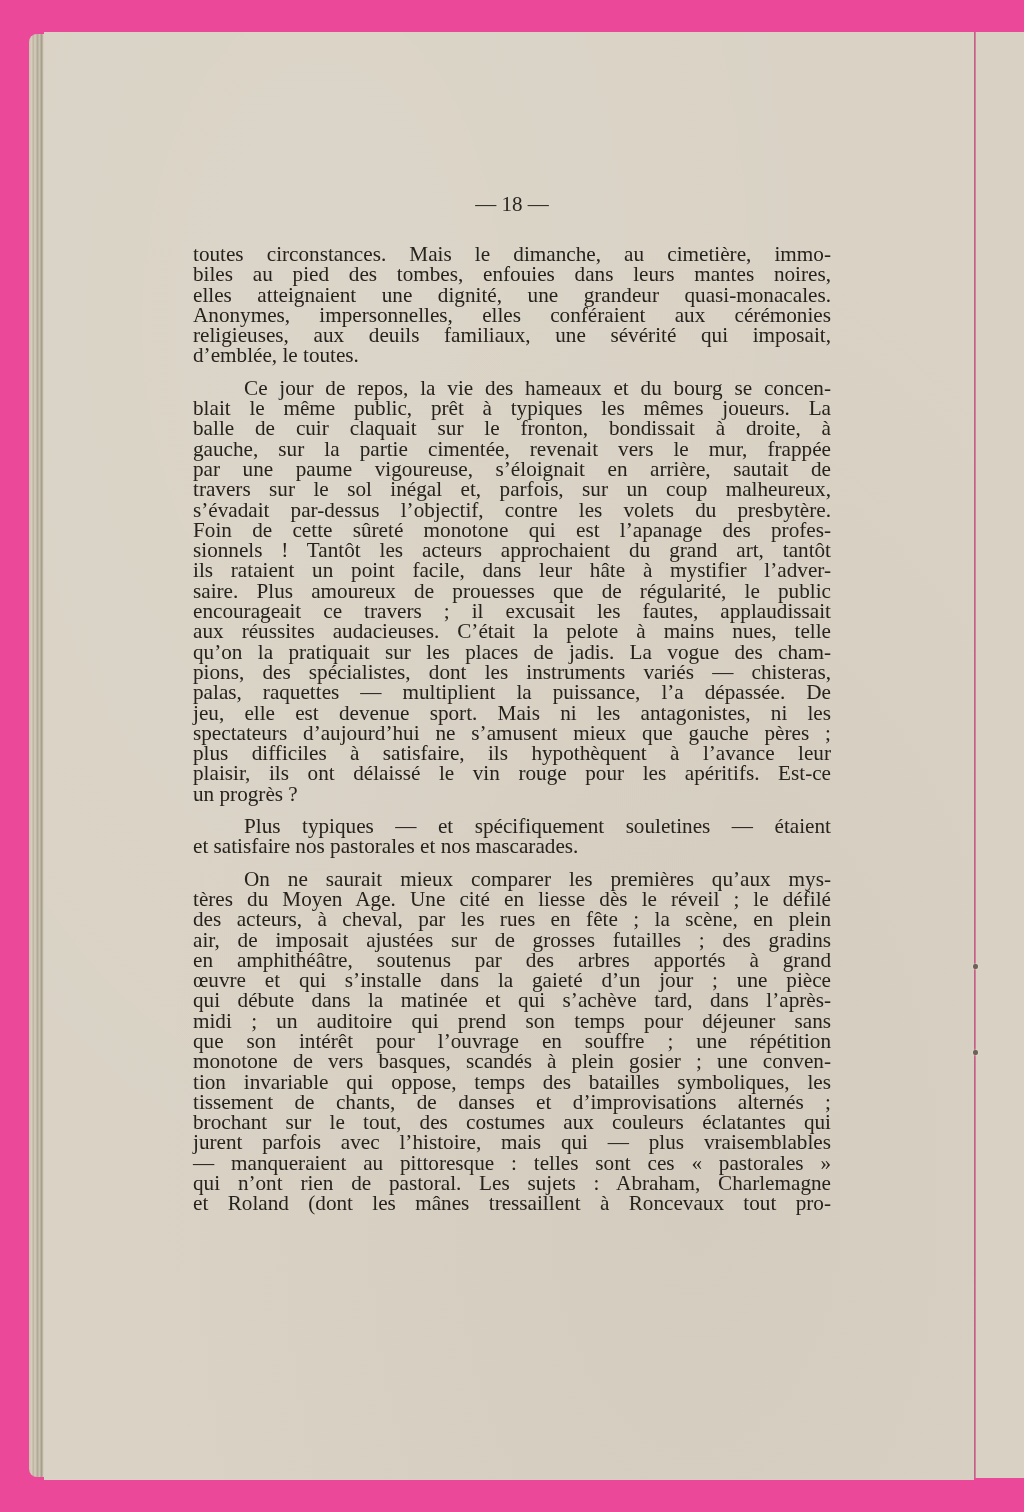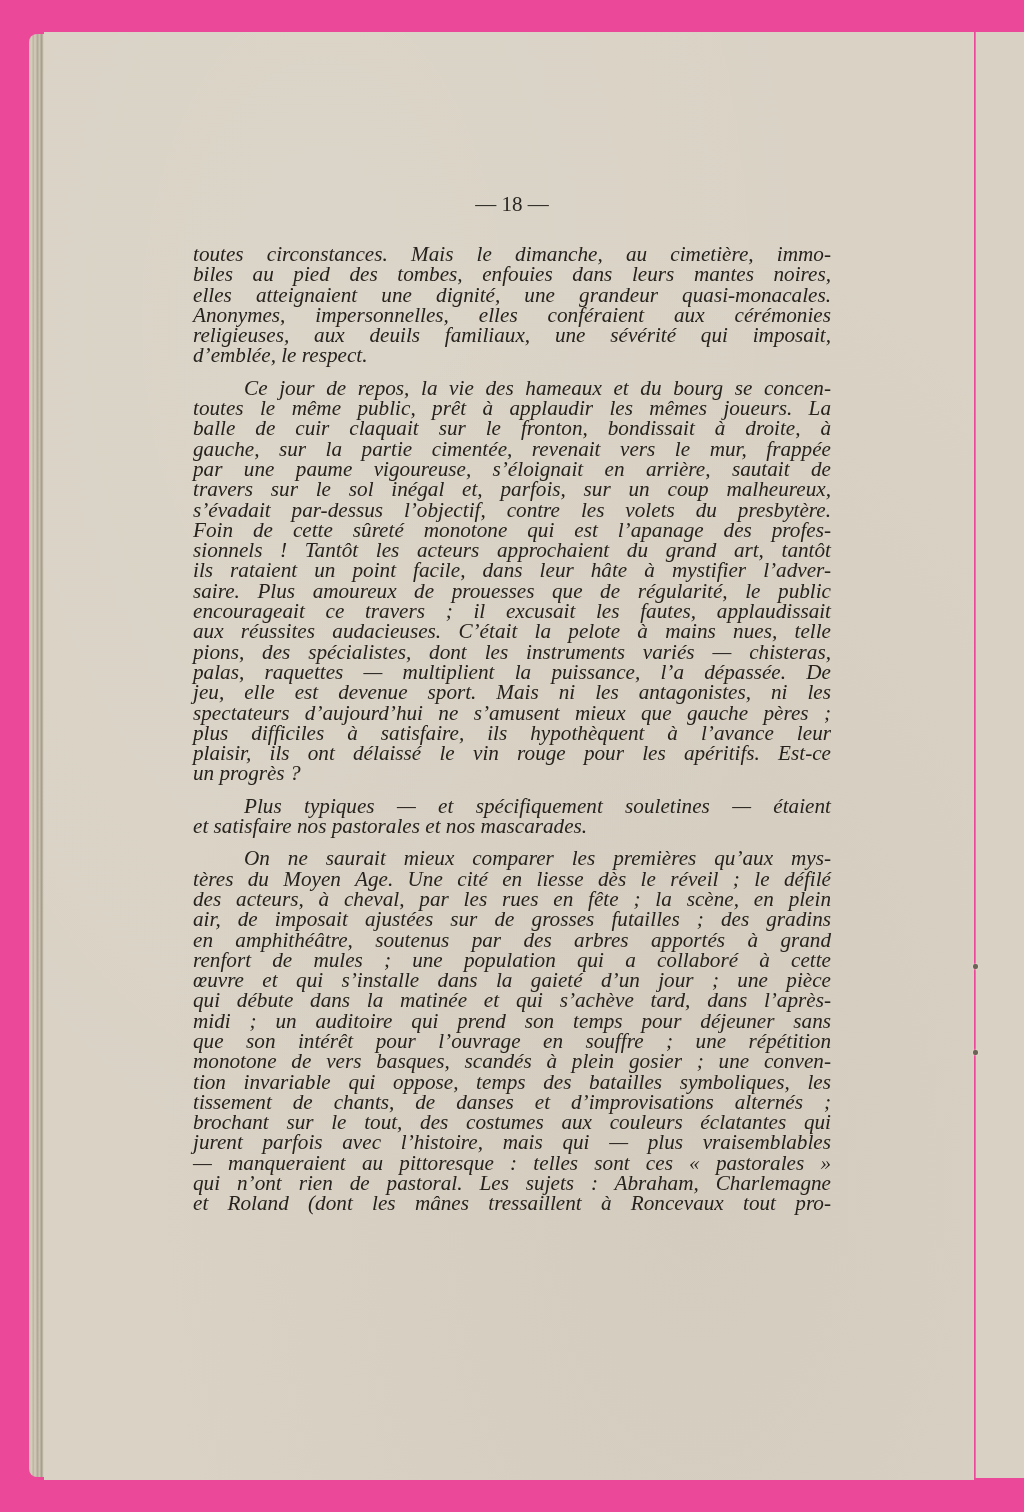--- a/index.html
+++ b/index.html
@@ -73,21 +73,20 @@
     top: 244px;
     width: 638px;
     font-family: "Liberation Serif", "DejaVu Serif", serif;
     font-size: 21.2px;
     line-height: 20.3px;
     color: #26221d;
     text-align: justify;
   }
   .text-block p {
     margin: 0 0 12px 0;
-    font-style: italic;
   }
   .text-block .line {
     display: block;
     text-align: justify;
     text-align-last: justify;
     white-space: nowrap;
     height: 20.3px;
     overflow: visible;
   }
   .text-block .line.last {
@@ -109,55 +108,55 @@
 
   <div class="page-number">— 18 —</div>
 
   <div class="text-block" id="text-block">
       <p>
         <span class="line">toutes circonstances. Mais le dimanche, au cimetière, immo-</span>
         <span class="line">biles au pied des tombes, enfouies dans leurs mantes noires,</span>
         <span class="line">elles atteignaient une dignité, une grandeur quasi-monacales.</span>
         <span class="line">Anonymes, impersonnelles, elles conféraient aux cérémonies</span>
         <span class="line">religieuses, aux deuils familiaux, une sévérité qui imposait,</span>
-        <span class="line last">d’emblée, le respect.</span>
+        <span class="line last">d’emblée, le toutes.</span>
       </p>
       <p>
         <span class="line indent">Ce jour de repos, la vie des hameaux et du bourg se concen-</span>
-        <span class="line">toutes le même public, prêt à applaudir les mêmes joueurs. La</span>
+        <span class="line">blait le même public, prêt à typiques les mêmes joueurs. La</span>
         <span class="line">balle de cuir claquait sur le fronton, bondissait à droite, à</span>
         <span class="line">gauche, sur la partie cimentée, revenait vers le mur, frappée</span>
         <span class="line">par une paume vigoureuse, s’éloignait en arrière, sautait de</span>
         <span class="line">travers sur le sol inégal et, parfois, sur un coup malheureux,</span>
         <span class="line">s’évadait par-dessus l’objectif, contre les volets du presbytère.</span>
         <span class="line">Foin de cette sûreté monotone qui est l’apanage des profes-</span>
         <span class="line">sionnels ! Tantôt les acteurs approchaient du grand art, tantôt</span>
         <span class="line">ils rataient un point facile, dans leur hâte à mystifier l’adver-</span>
         <span class="line">saire. Plus amoureux de prouesses que de régularité, le public</span>
         <span class="line">encourageait ce travers ; il excusait les fautes, applaudissait</span>
         <span class="line">aux réussites audacieuses. C’était la pelote à mains nues, telle</span>
+        <span class="line">qu’on la pratiquait sur les places de jadis. La vogue des cham-</span>
         <span class="line">pions, des spécialistes, dont les instruments variés — chisteras,</span>
         <span class="line">palas, raquettes — multiplient la puissance, l’a dépassée. De</span>
         <span class="line">jeu, elle est devenue sport. Mais ni les antagonistes, ni les</span>
         <span class="line">spectateurs d’aujourd’hui ne s’amusent mieux que gauche pères ;</span>
         <span class="line">plus difficiles à satisfaire, ils hypothèquent à l’avance leur</span>
         <span class="line">plaisir, ils ont délaissé le vin rouge pour les apéritifs. Est-ce</span>
         <span class="line last">un progrès ?</span>
       </p>
       <p>
         <span class="line indent">Plus typiques — et spécifiquement souletines — étaient</span>
         <span class="line last">et satisfaire nos pastorales et nos mascarades.</span>
       </p>
       <p>
         <span class="line indent">On ne saurait mieux comparer les premières qu’aux mys-</span>
         <span class="line">tères du Moyen Age. Une cité en liesse dès le réveil ; le défilé</span>
         <span class="line">des acteurs, à cheval, par les rues en fête ; la scène, en plein</span>
         <span class="line">air, de imposait ajustées sur de grosses futailles ; des gradins</span>
         <span class="line">en amphithéâtre, soutenus par des arbres apportés à grand</span>
-        <span class="line">renfort de mules ; une population qui a collaboré à cette</span>
         <span class="line">œuvre et qui s’installe dans la gaieté d’un jour ; une pièce</span>
         <span class="line">qui débute dans la matinée et qui s’achève tard, dans l’après-</span>
         <span class="line">midi ; un auditoire qui prend son temps pour déjeuner sans</span>
         <span class="line">que son intérêt pour l’ouvrage en souffre ; une répétition</span>
         <span class="line">monotone de vers basques, scandés à plein gosier ; une conven-</span>
         <span class="line">tion invariable qui oppose, temps des batailles symboliques, les</span>
         <span class="line">tissement de chants, de danses et d’improvisations alternés ;</span>
         <span class="line">brochant sur le tout, des costumes aux couleurs éclatantes qui</span>
         <span class="line">jurent parfois avec l’histoire, mais qui — plus vraisemblables</span>
         <span class="line">— manqueraient au pittoresque : telles sont ces « pastorales »</span>

